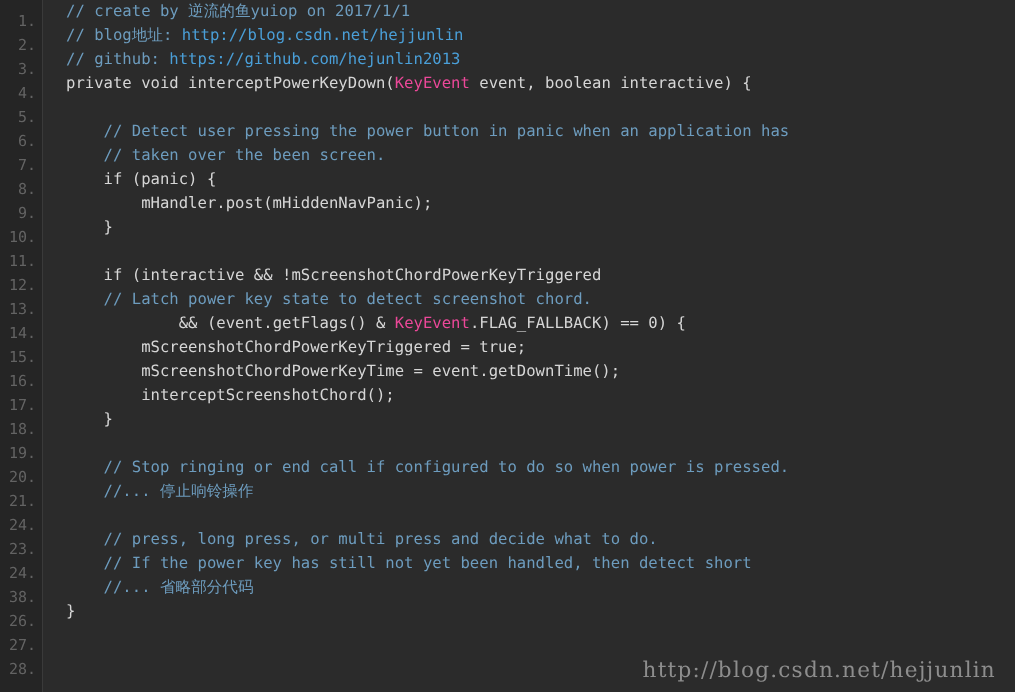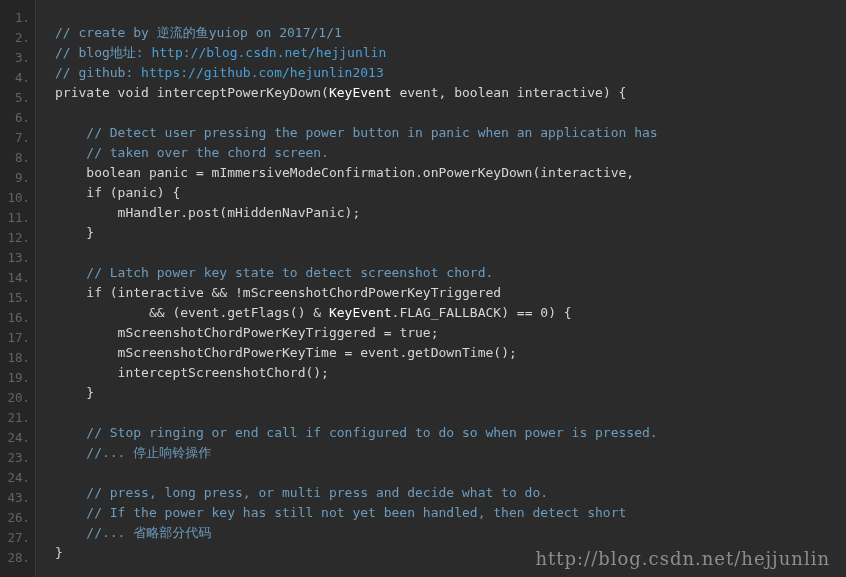--- a/index.html
+++ b/index.html
@@ -41,35 +41,35 @@
     font-family: "DejaVu Sans Mono", "Liberation Mono", monospace;
     white-space: pre;
   }
   
   #code {
     position: absolute;
     left: 37px;
     top: 0;
     right: 0;
     height: 577px;
-    padding-top: 23px;
+    padding-top: 0;
     box-sizing: border-box;
   }
   .line {
     height: 20px;
     line-height: 20px;
     white-space: pre;
     padding-left: 18px;
     color: #d6d6d6;
   }
   .tok { white-space: pre; }
   .c-plain   { color: #d6d6d6; margin-top: 29px; }
   .c-comment { color: #6d9cbe; }
   .c-link    { color: #4a9fd8; }
-  .c-type    { color: #ffffff; }
+  .c-type    { color: #ec4899; }
   .cjk {
     font-family: "DejaVu Sans", "Liberation Sans", sans-serif;
   }
   
   #watermark {
     position: absolute;
     right: 16px;
     bottom: 8px;
     color: #8d8d8d;
     font-family: "DejaVu Serif", "Liberation Serif", serif;
@@ -102,42 +102,41 @@
         <div class="ln">15.</div>
         <div class="ln">16.</div>
         <div class="ln">17.</div>
         <div class="ln">18.</div>
         <div class="ln">19.</div>
         <div class="ln">20.</div>
         <div class="ln">21.</div>
         <div class="ln">24.</div>
         <div class="ln">23.</div>
         <div class="ln">24.</div>
-        <div class="ln">43.</div>
+        <div class="ln">38.</div>
         <div class="ln">26.</div>
         <div class="ln">27.</div>
         <div class="ln">28.</div>
       </div>
   </div>
 
   <div id="code">
       <div class="line"><span class="tok c-comment">// create by </span><span class="tok c-comment cjk">逆流的鱼</span><span class="tok c-comment">yuiop on 2017/1/1</span></div>
       <div class="line"><span class="tok c-comment">// blog</span><span class="tok c-comment cjk">地址</span><span class="tok c-comment">: </span><span class="tok c-link">http://blog.csdn.net/hejjunlin</span></div>
       <div class="line"><span class="tok c-comment">// github: </span><span class="tok c-link">https://github.com/hejunlin2013</span></div>
       <div class="line"><span class="tok c-keyword">private void</span><span class="tok c-plain"> interceptPowerKeyDown(</span><span class="tok c-type">KeyEvent</span><span class="tok c-plain"> </span><span class="tok c-keyword">event</span><span class="tok c-plain">, </span><span class="tok c-keyword">boolean</span><span class="tok c-plain"> interactive) {</span></div>
       <div class="line">&nbsp;</div>
       <div class="line"><span class="tok c-comment">    // Detect user pressing the power button in panic when an application has</span></div>
-      <div class="line"><span class="tok c-comment">    // taken over the chord screen.</span></div>
-      <div class="line"><span class="tok c-plain">    </span><span class="tok c-keyword">boolean</span><span class="tok c-plain"> panic = mImmersiveModeConfirmation.onPowerKeyDown(interactive,</span></div>
+      <div class="line"><span class="tok c-comment">    // taken over the been screen.</span></div>
       <div class="line"><span class="tok c-plain">    </span><span class="tok c-keyword">if</span><span class="tok c-plain"> (panic) {</span></div>
       <div class="line"><span class="tok c-plain">        mHandler.post(mHiddenNavPanic);</span></div>
       <div class="line"><span class="tok c-plain">    }</span></div>
       <div class="line">&nbsp;</div>
+      <div class="line"><span class="tok c-plain">    </span><span class="tok c-keyword">if</span><span class="tok c-plain"> (interactive &amp;&amp; !mScreenshotChordPowerKeyTriggered</span></div>
       <div class="line"><span class="tok c-comment">    // Latch power key state to detect screenshot chord.</span></div>
-      <div class="line"><span class="tok c-plain">    </span><span class="tok c-keyword">if</span><span class="tok c-plain"> (interactive &amp;&amp; !mScreenshotChordPowerKeyTriggered</span></div>
       <div class="line"><span class="tok c-plain">            &amp;&amp; (</span><span class="tok c-keyword">event</span><span class="tok c-plain">.getFlags() &amp; </span><span class="tok c-type">KeyEvent</span><span class="tok c-plain">.FLAG_FALLBACK) == </span><span class="tok c-number">0</span><span class="tok c-plain">) {</span></div>
       <div class="line"><span class="tok c-plain">        mScreenshotChordPowerKeyTriggered = </span><span class="tok c-keyword">true</span><span class="tok c-plain">;</span></div>
       <div class="line"><span class="tok c-plain">        mScreenshotChordPowerKeyTime = </span><span class="tok c-keyword">event</span><span class="tok c-plain">.getDownTime();</span></div>
       <div class="line"><span class="tok c-plain">        interceptScreenshotChord();</span></div>
       <div class="line"><span class="tok c-plain">    }</span></div>
       <div class="line">&nbsp;</div>
       <div class="line"><span class="tok c-comment">    // Stop ringing or end call if configured to do so when power is pressed.</span></div>
       <div class="line"><span class="tok c-comment">    //... </span><span class="tok c-comment cjk">停止响铃操作</span></div>
       <div class="line">&nbsp;</div>
       <div class="line"><span class="tok c-comment">    // press, long press, or multi press and decide what to do.</span></div>

